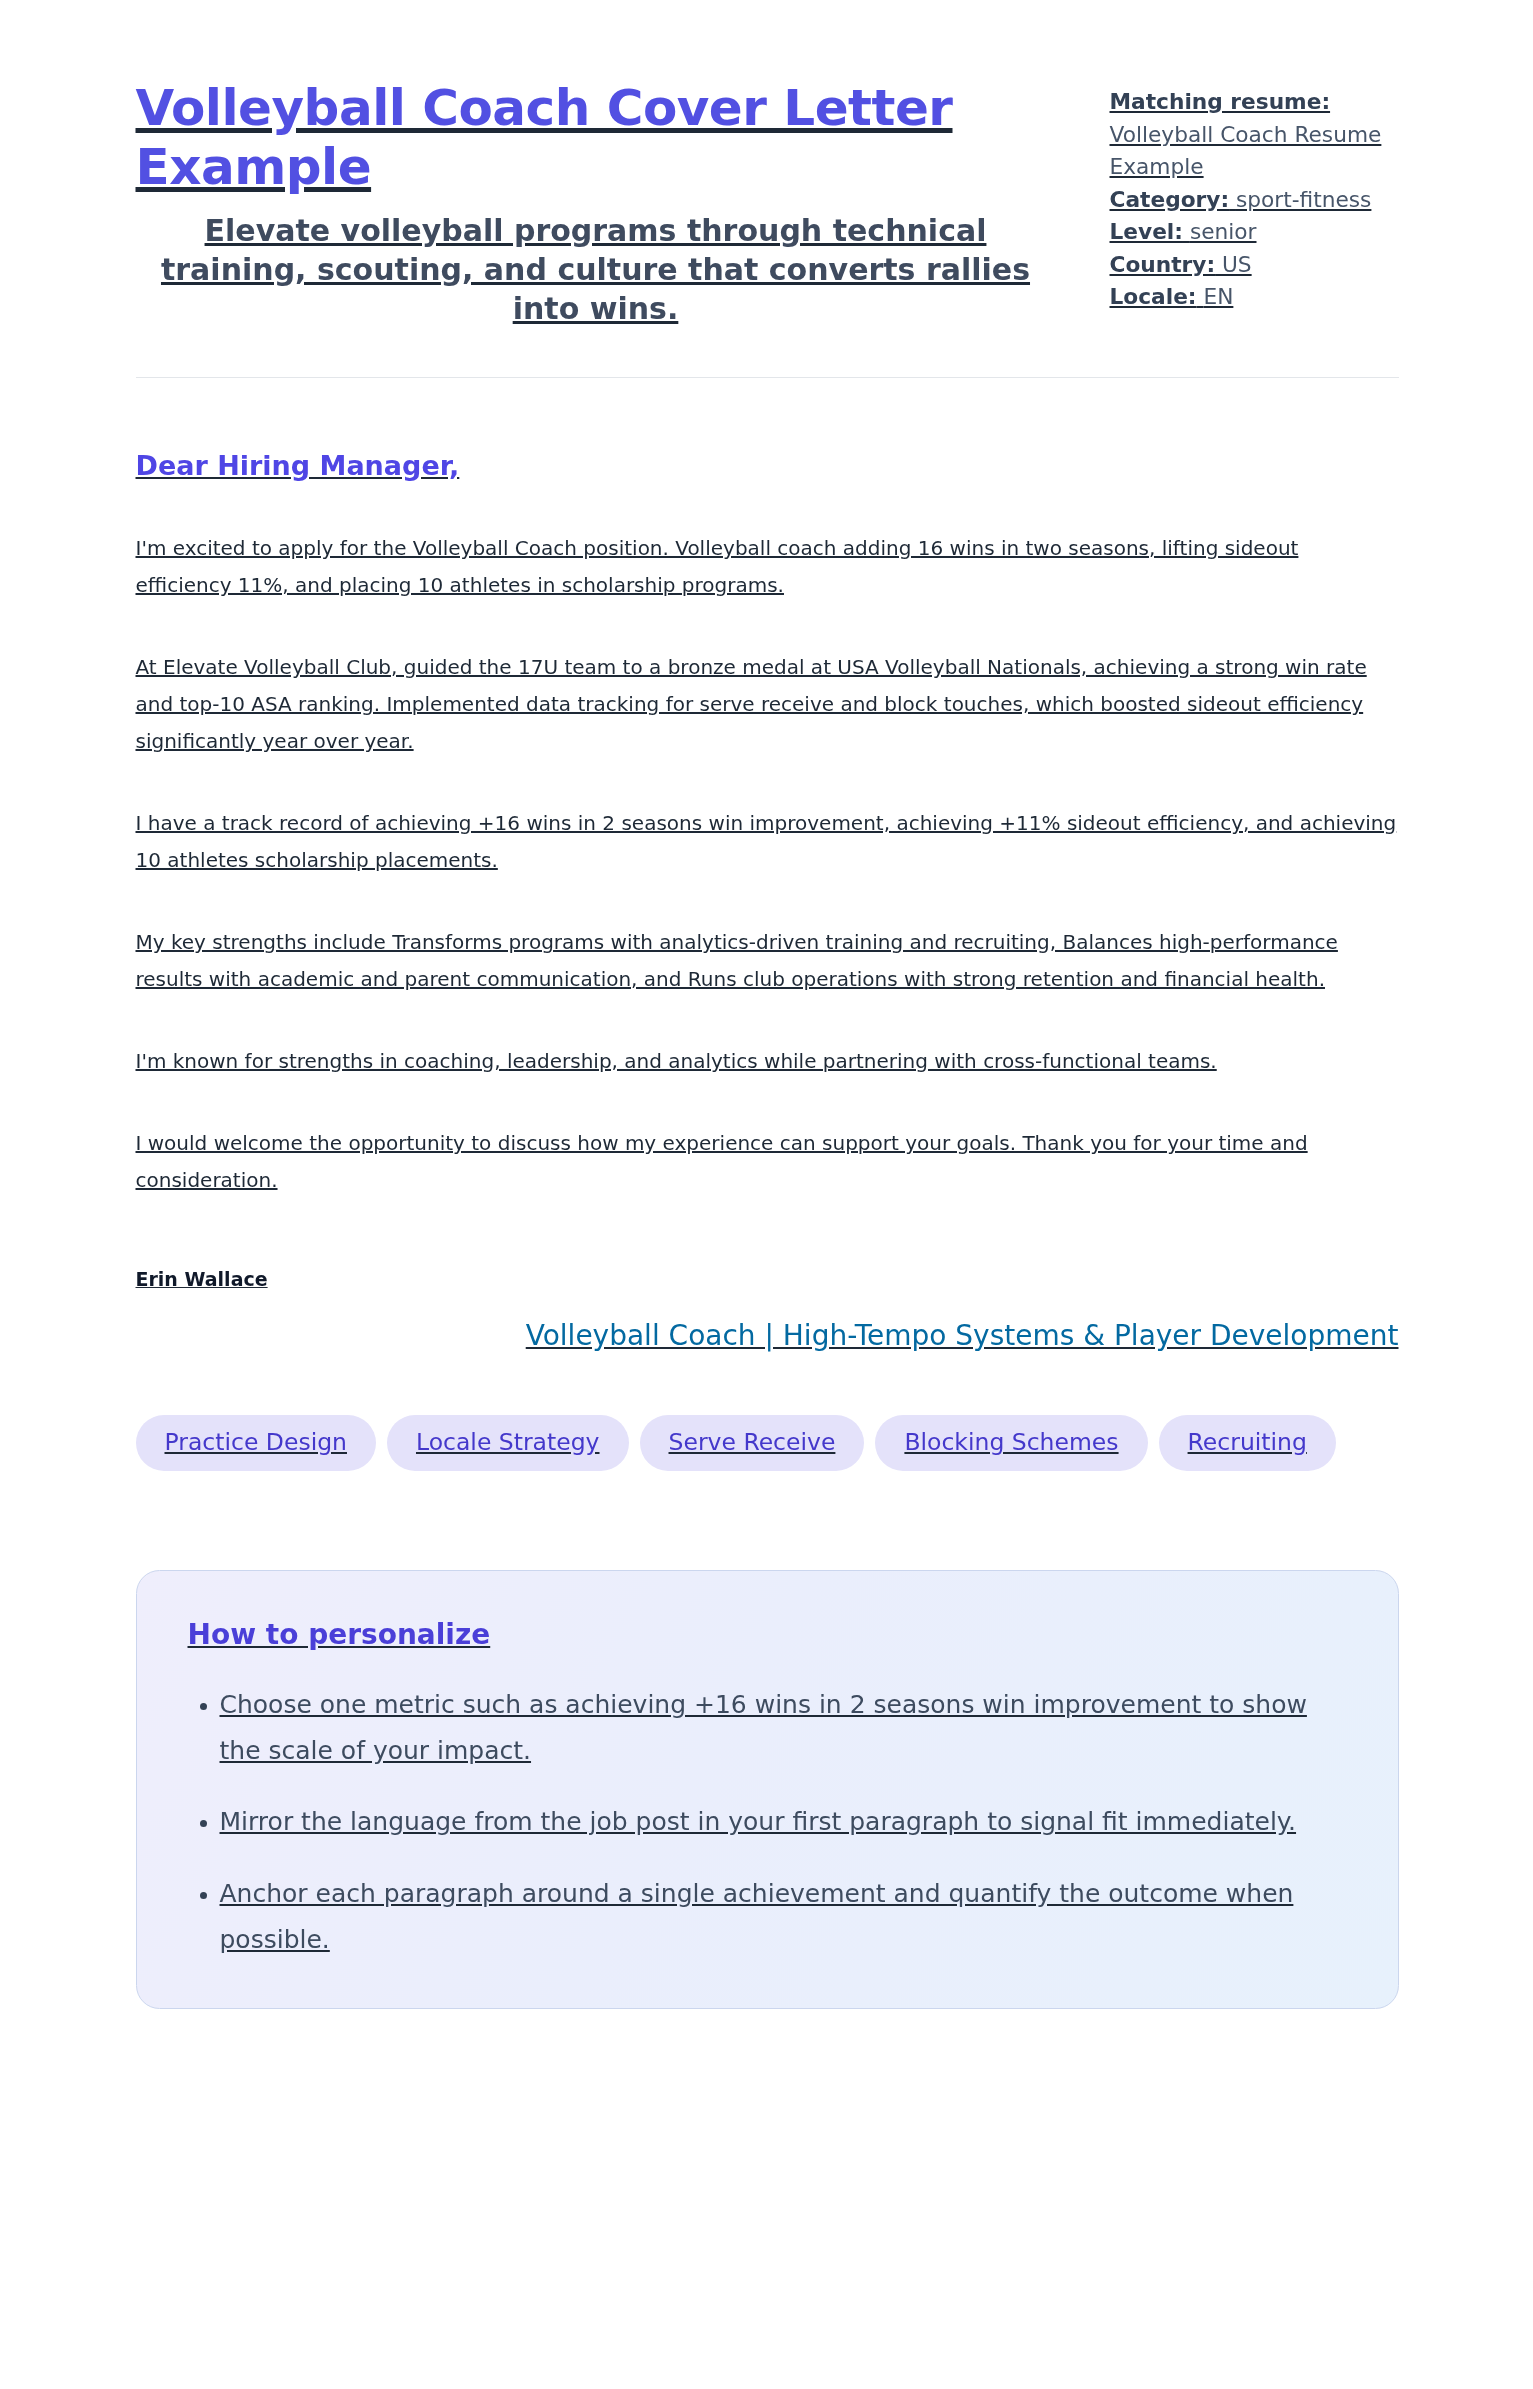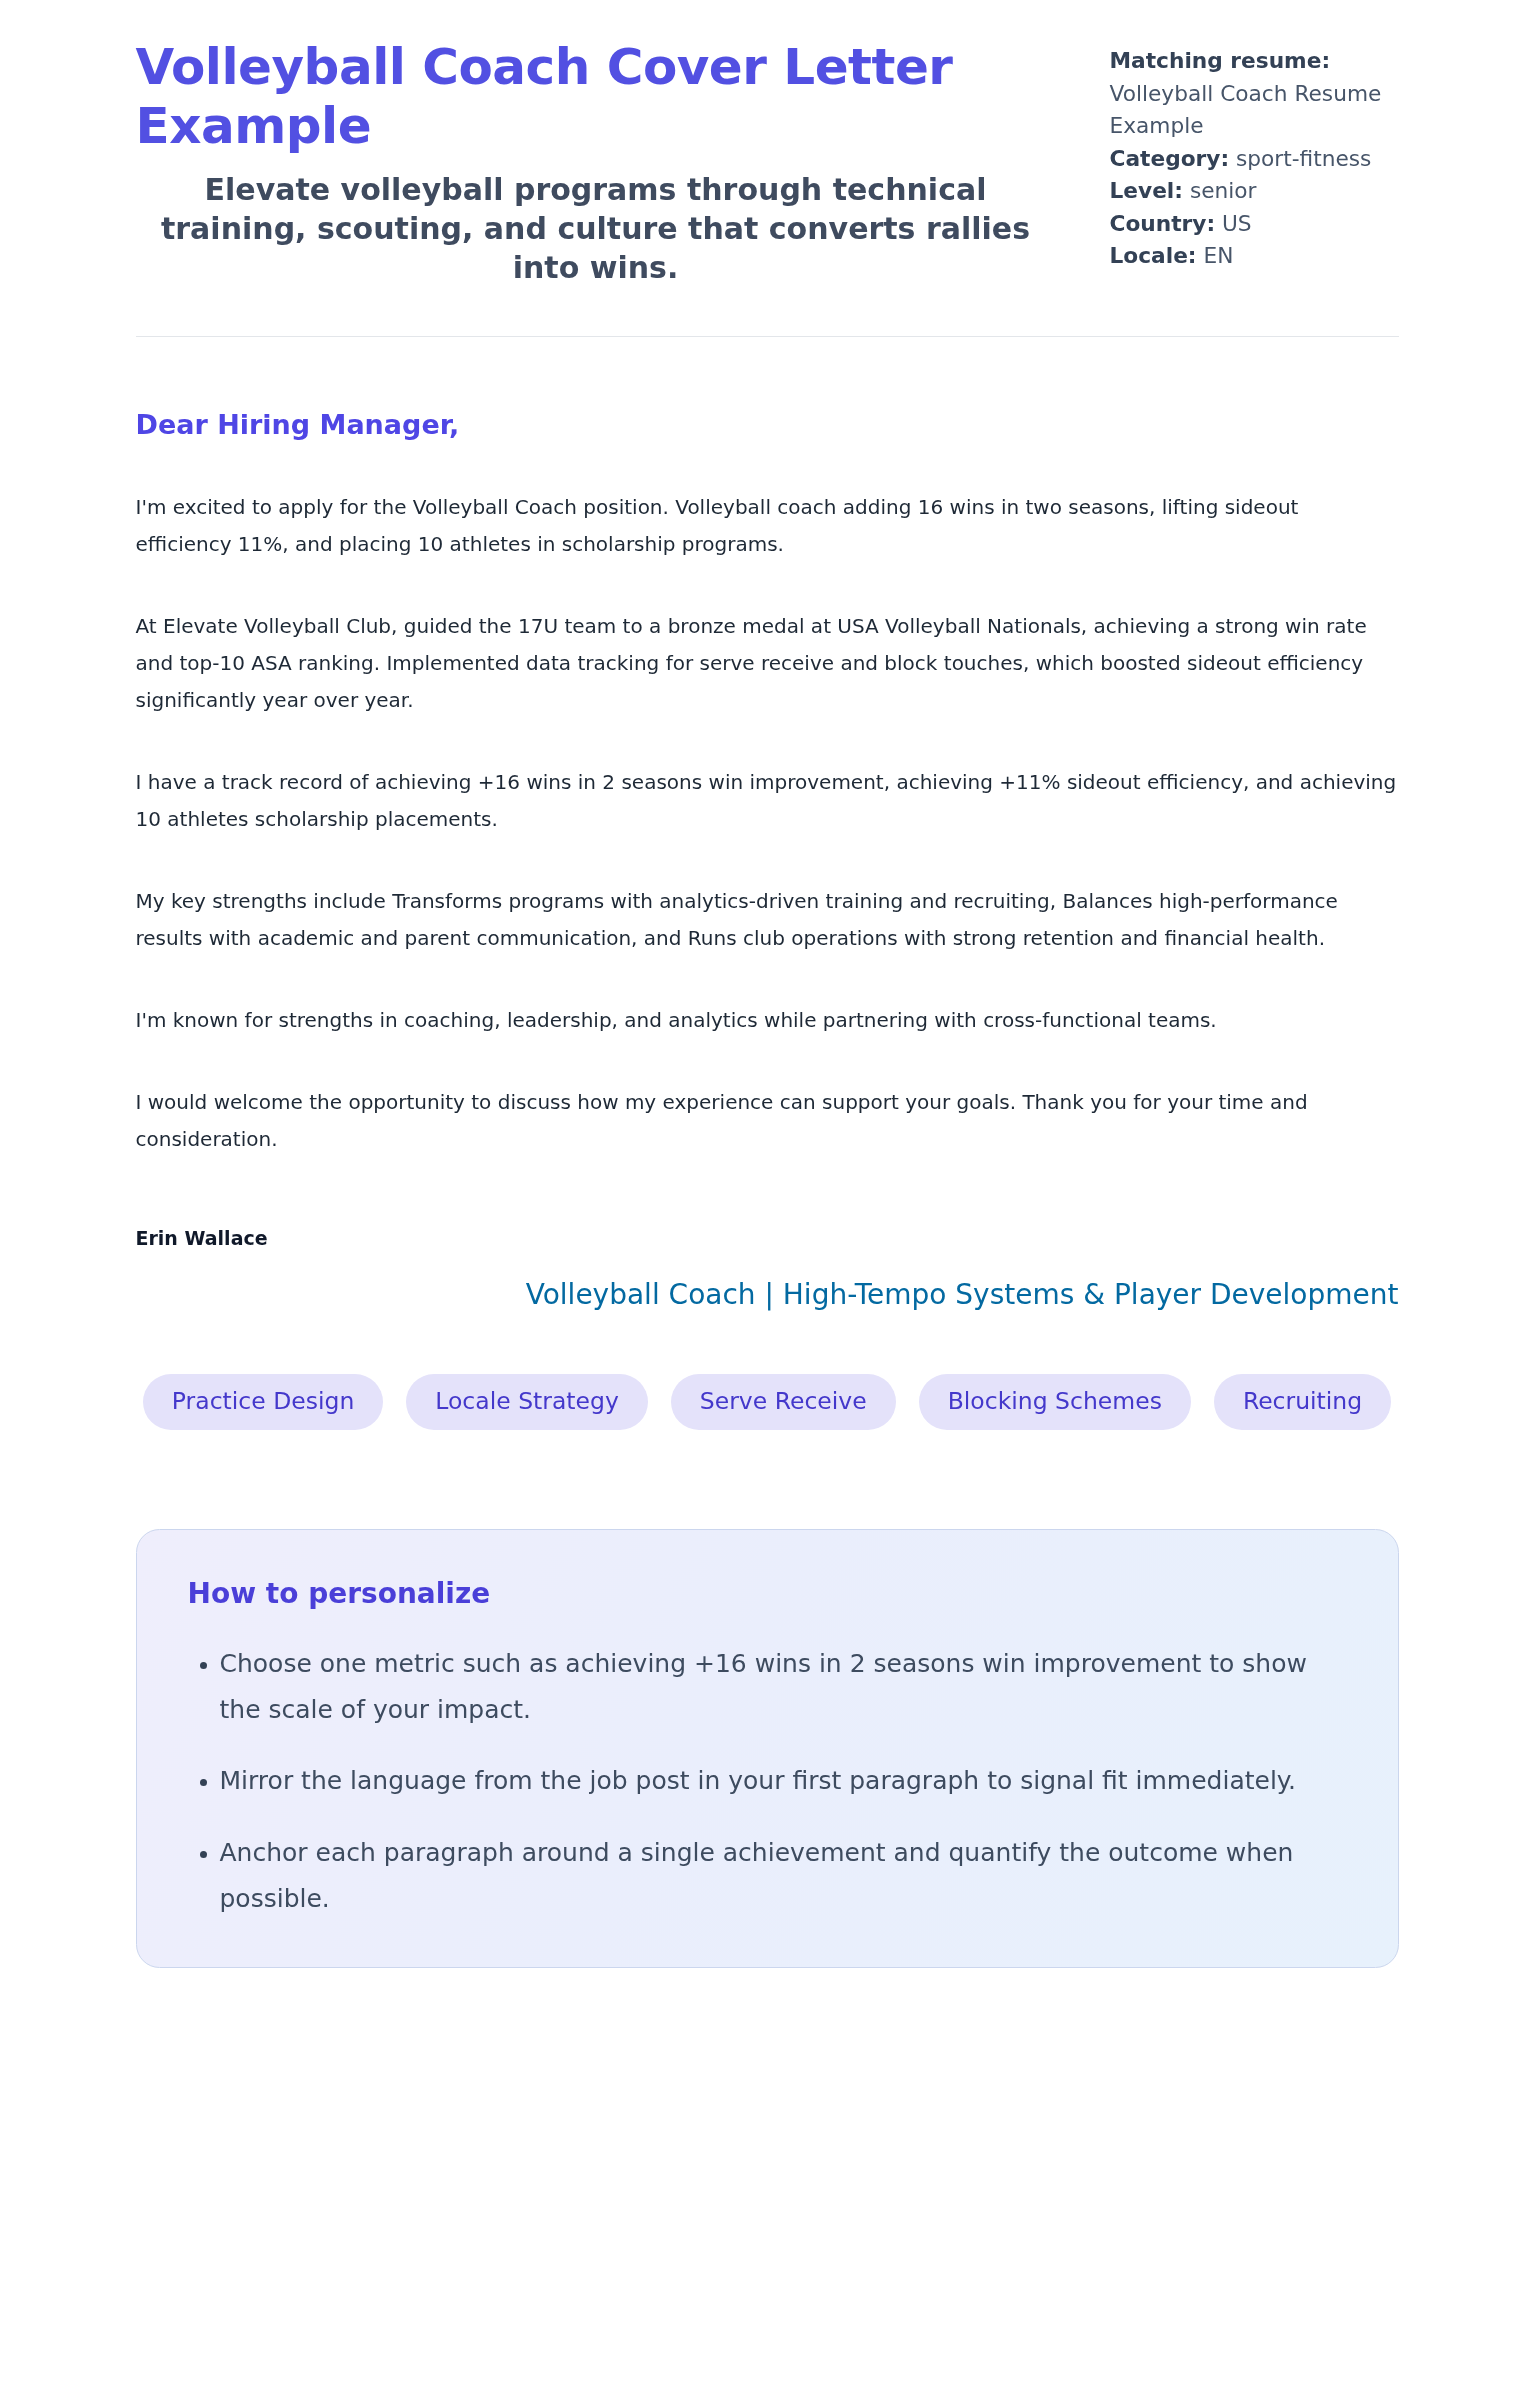--- a/index.html
+++ b/index.html
@@ -3,21 +3,21 @@
 <meta charset="utf-8">
 <style>
   * { box-sizing: border-box; }
   html, body {
     margin: 0; padding: 0;
     background: #ffffff;
     font-family: "DejaVu Sans", "Liberation Sans", sans-serif;
     color: #1e2936;
   }
   body { width: 1534px; min-height: 2389px; }
-  .container { width: 1263px; margin: 0 auto; padding-top: 38px; }
+  .container { width: 1263px; margin: 0 auto; padding-top: 79px; text-decoration: underline; }
 
   
   .header { display: flex; justify-content: space-between; align-items: flex-start; }
   .header-left { max-width: 920px; }
   .page-title {
     margin: 0;
     font-size: 50px; line-height: 1.18; font-weight: 800;
     letter-spacing: -0.5px;
     color: #5250e2;
   }
@@ -55,21 +55,21 @@
     color: #10192a;
   }
   .signature-role {
     margin: 23.5px 0 0 0;
     font-size: 28px; line-height: 1.4;
     color: #0369a1;
     text-align: right;
   }
 
   
-  .tags { margin-top: 60px; display: flex; flex-wrap: wrap; gap: 23px; justify-content: center; }
+  .tags { margin-top: 60px; display: flex; flex-wrap: wrap; gap: 11px; }
   .tag {
     display: inline-block;
     background: #e4e2fa;
     color: #4438cb;
     font-size: 23.5px; line-height: 1;
     padding: 16px 29px;
     border-radius: 9023px;
     white-space: nowrap;
   }
 

